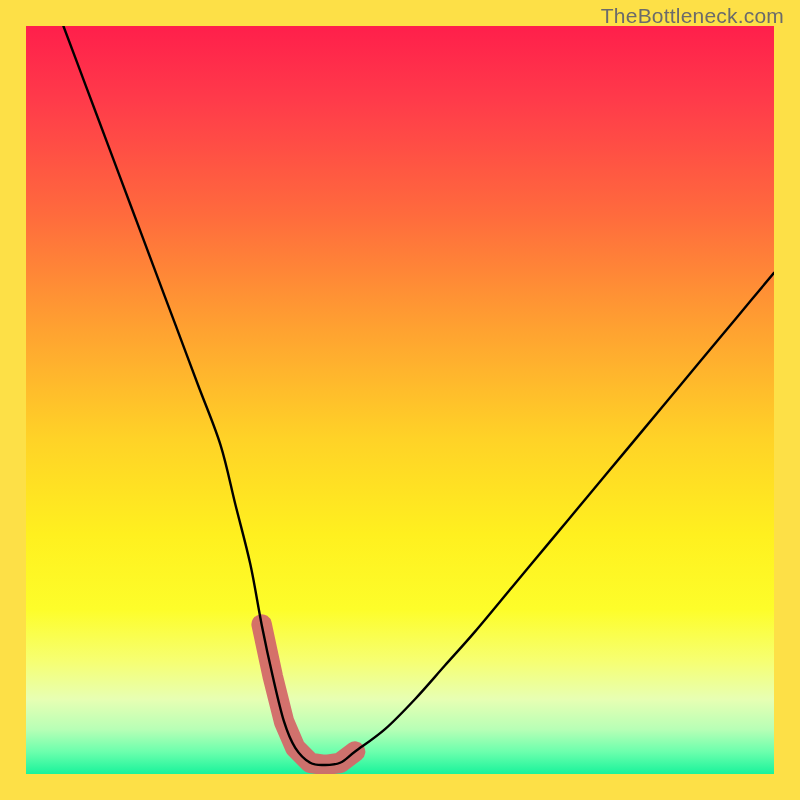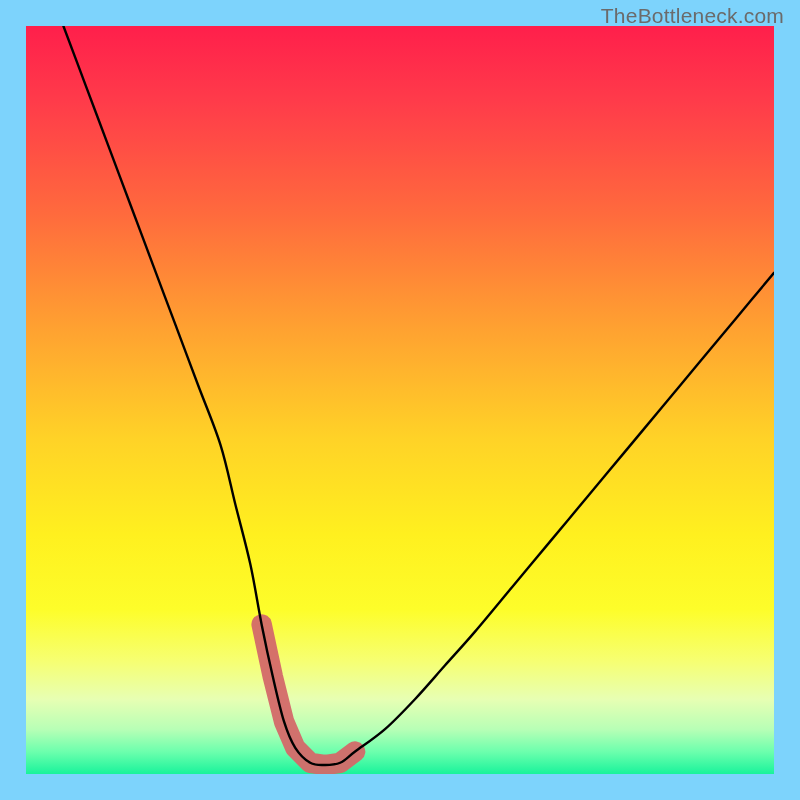--- a/index.html
+++ b/index.html
@@ -9,21 +9,21 @@
     height: 800px;
     overflow: hidden;
     background: #000;
     font-family: Arial, Helvetica, sans-serif;
   }
   .frame {
     position: absolute;
     top: 0; left: 0;
     width: 800px;
     height: 800px;
-    background: #7dd3fc;
+    background: #fde047;
   }
   .plot-area {
     position: absolute;
     top: 26px;
     left: 26px;
     width: 748px;
     height: 748px;
     overflow: hidden;
   }
   .gradient {

